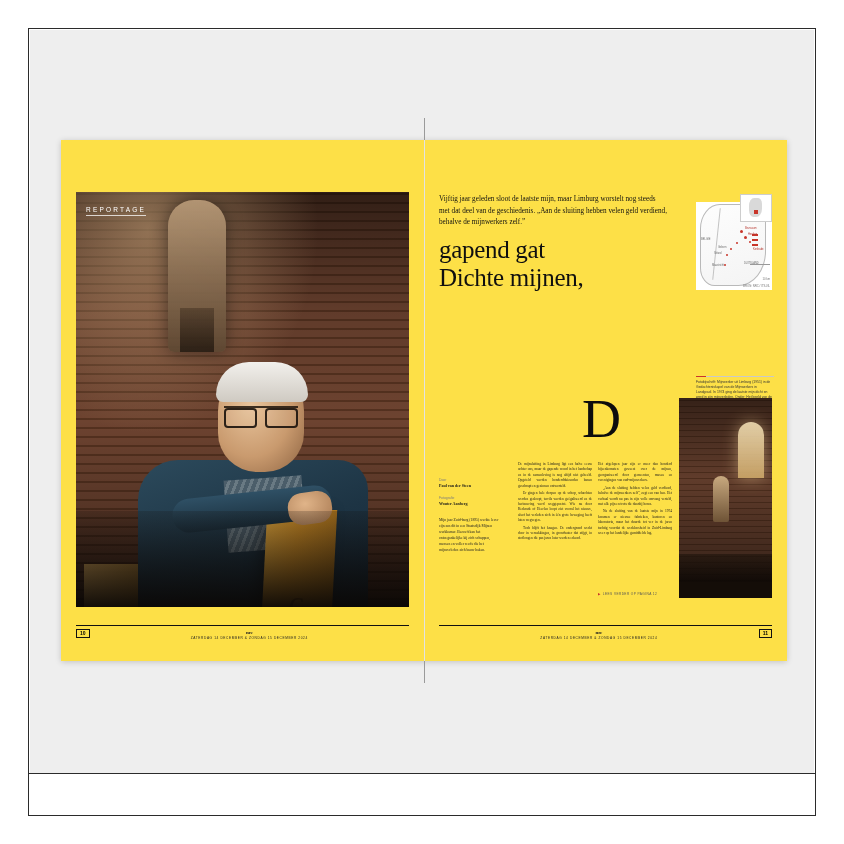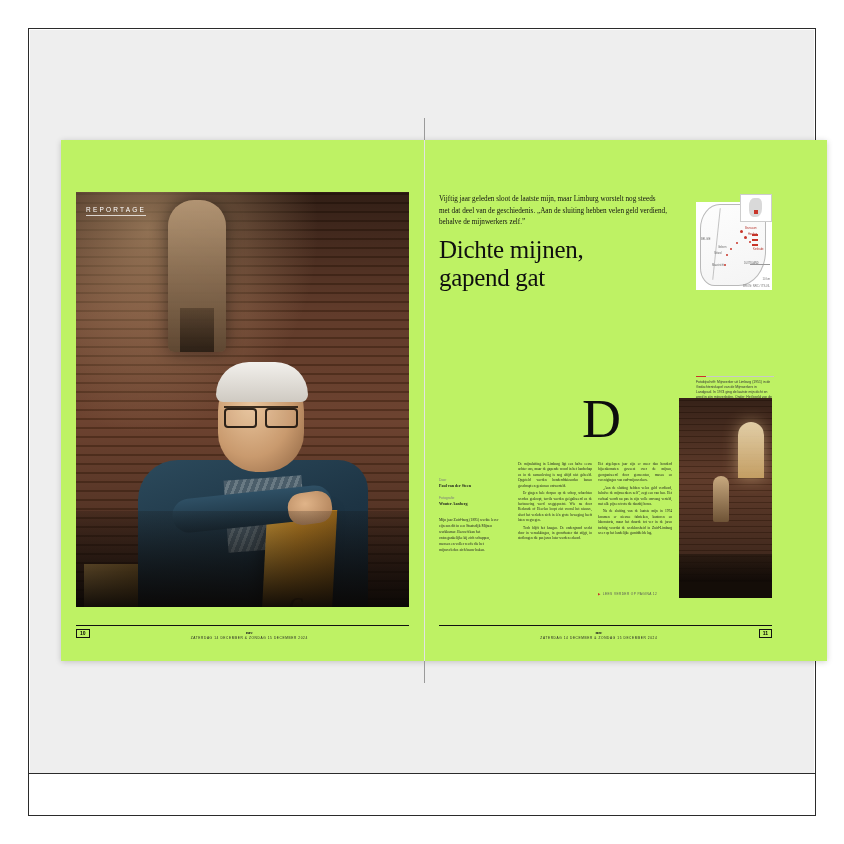--- a/index.html
+++ b/index.html
@@ -53,23 +53,22 @@
     background: #eeeeee;
   }
 
   
   #spread {
     position: absolute;
     left: 31px;
     top: 110px;
     width: 726px;
     height: 521px;
-    background: #bef264;
+    background: #fde047;
     box-shadow: 0 1px 6px rgba(0,0,0,0.18);
-    padding-left: 40px;
   }
   .crop-mark {
     position: absolute;
     background: #9a9a9a;
   }
   #cm-top { left: 363px; top: -22px; width: 1px; height: 22px; }
   #cm-bottom { left: 363px; top: 521px; width: 1px; height: 22px; }
 
   .page { position: absolute; top: 0; height: 521px; width: 363px; }
   #page-left { left: 0; }
@@ -531,22 +530,22 @@
             <span>ZATERDAG 14 DECEMBER &amp; ZONDAG 15 DECEMBER 2024</span>
           </span>
         </div>
       </div>
 
       <div class="page" id="page-right">
 
         <div id="standfirst">Vijftig jaar geleden sloot de laatste mijn, maar Limburg worstelt nog steeds met dat deel van de geschiedenis. „Aan de sluiting hebben velen geld verdiend, behalve de mijnwerkers zelf.”</div>
 
         <div id="headline">
+          <span class="hl-line">gapend gat</span>
           <span class="hl-line">Dichte mijnen,</span>
-          <span class="hl-line">gapend gat</span>
         </div>
 
         <div id="map-block">
           <div id="map-main">
             <div class="map-outline"></div>
             <div class="map-river"></div>
 
             <div class="map-dot" style="left:44px; top:28px;"></div>
             <div class="map-dot" style="left:48px; top:34px;"></div>
             <div class="map-dot small" style="left:53px; top:39px;"></div>

